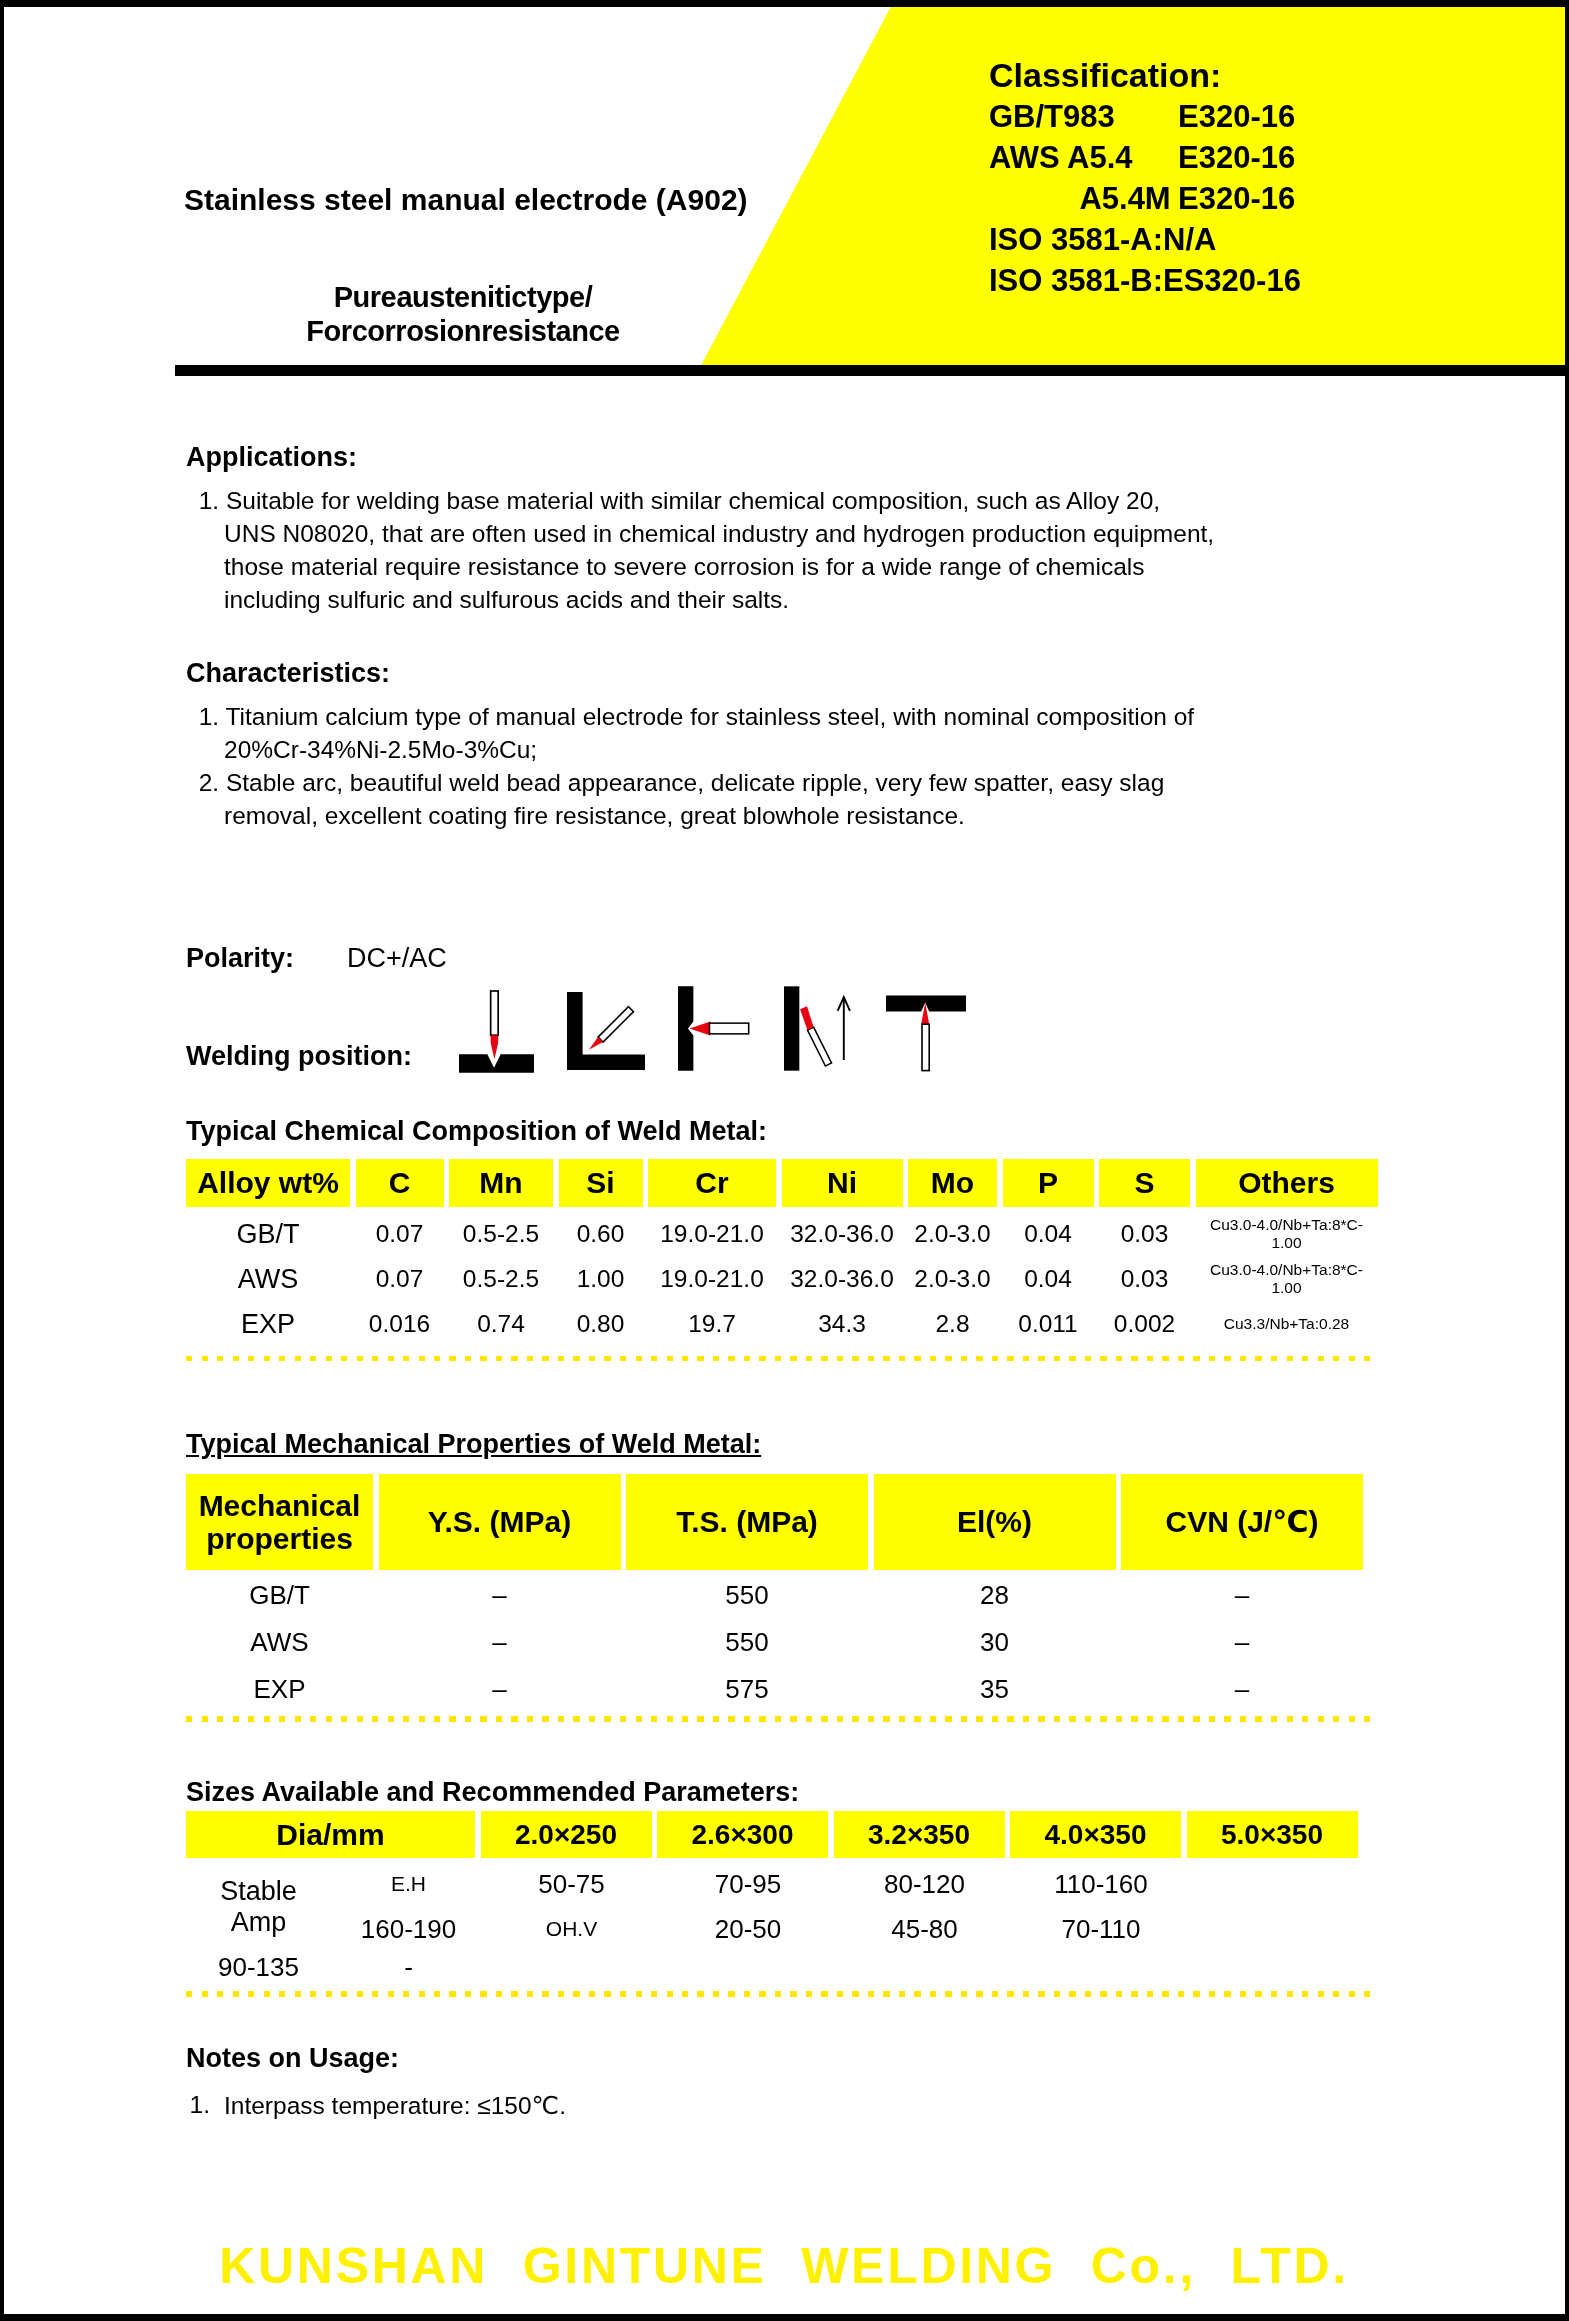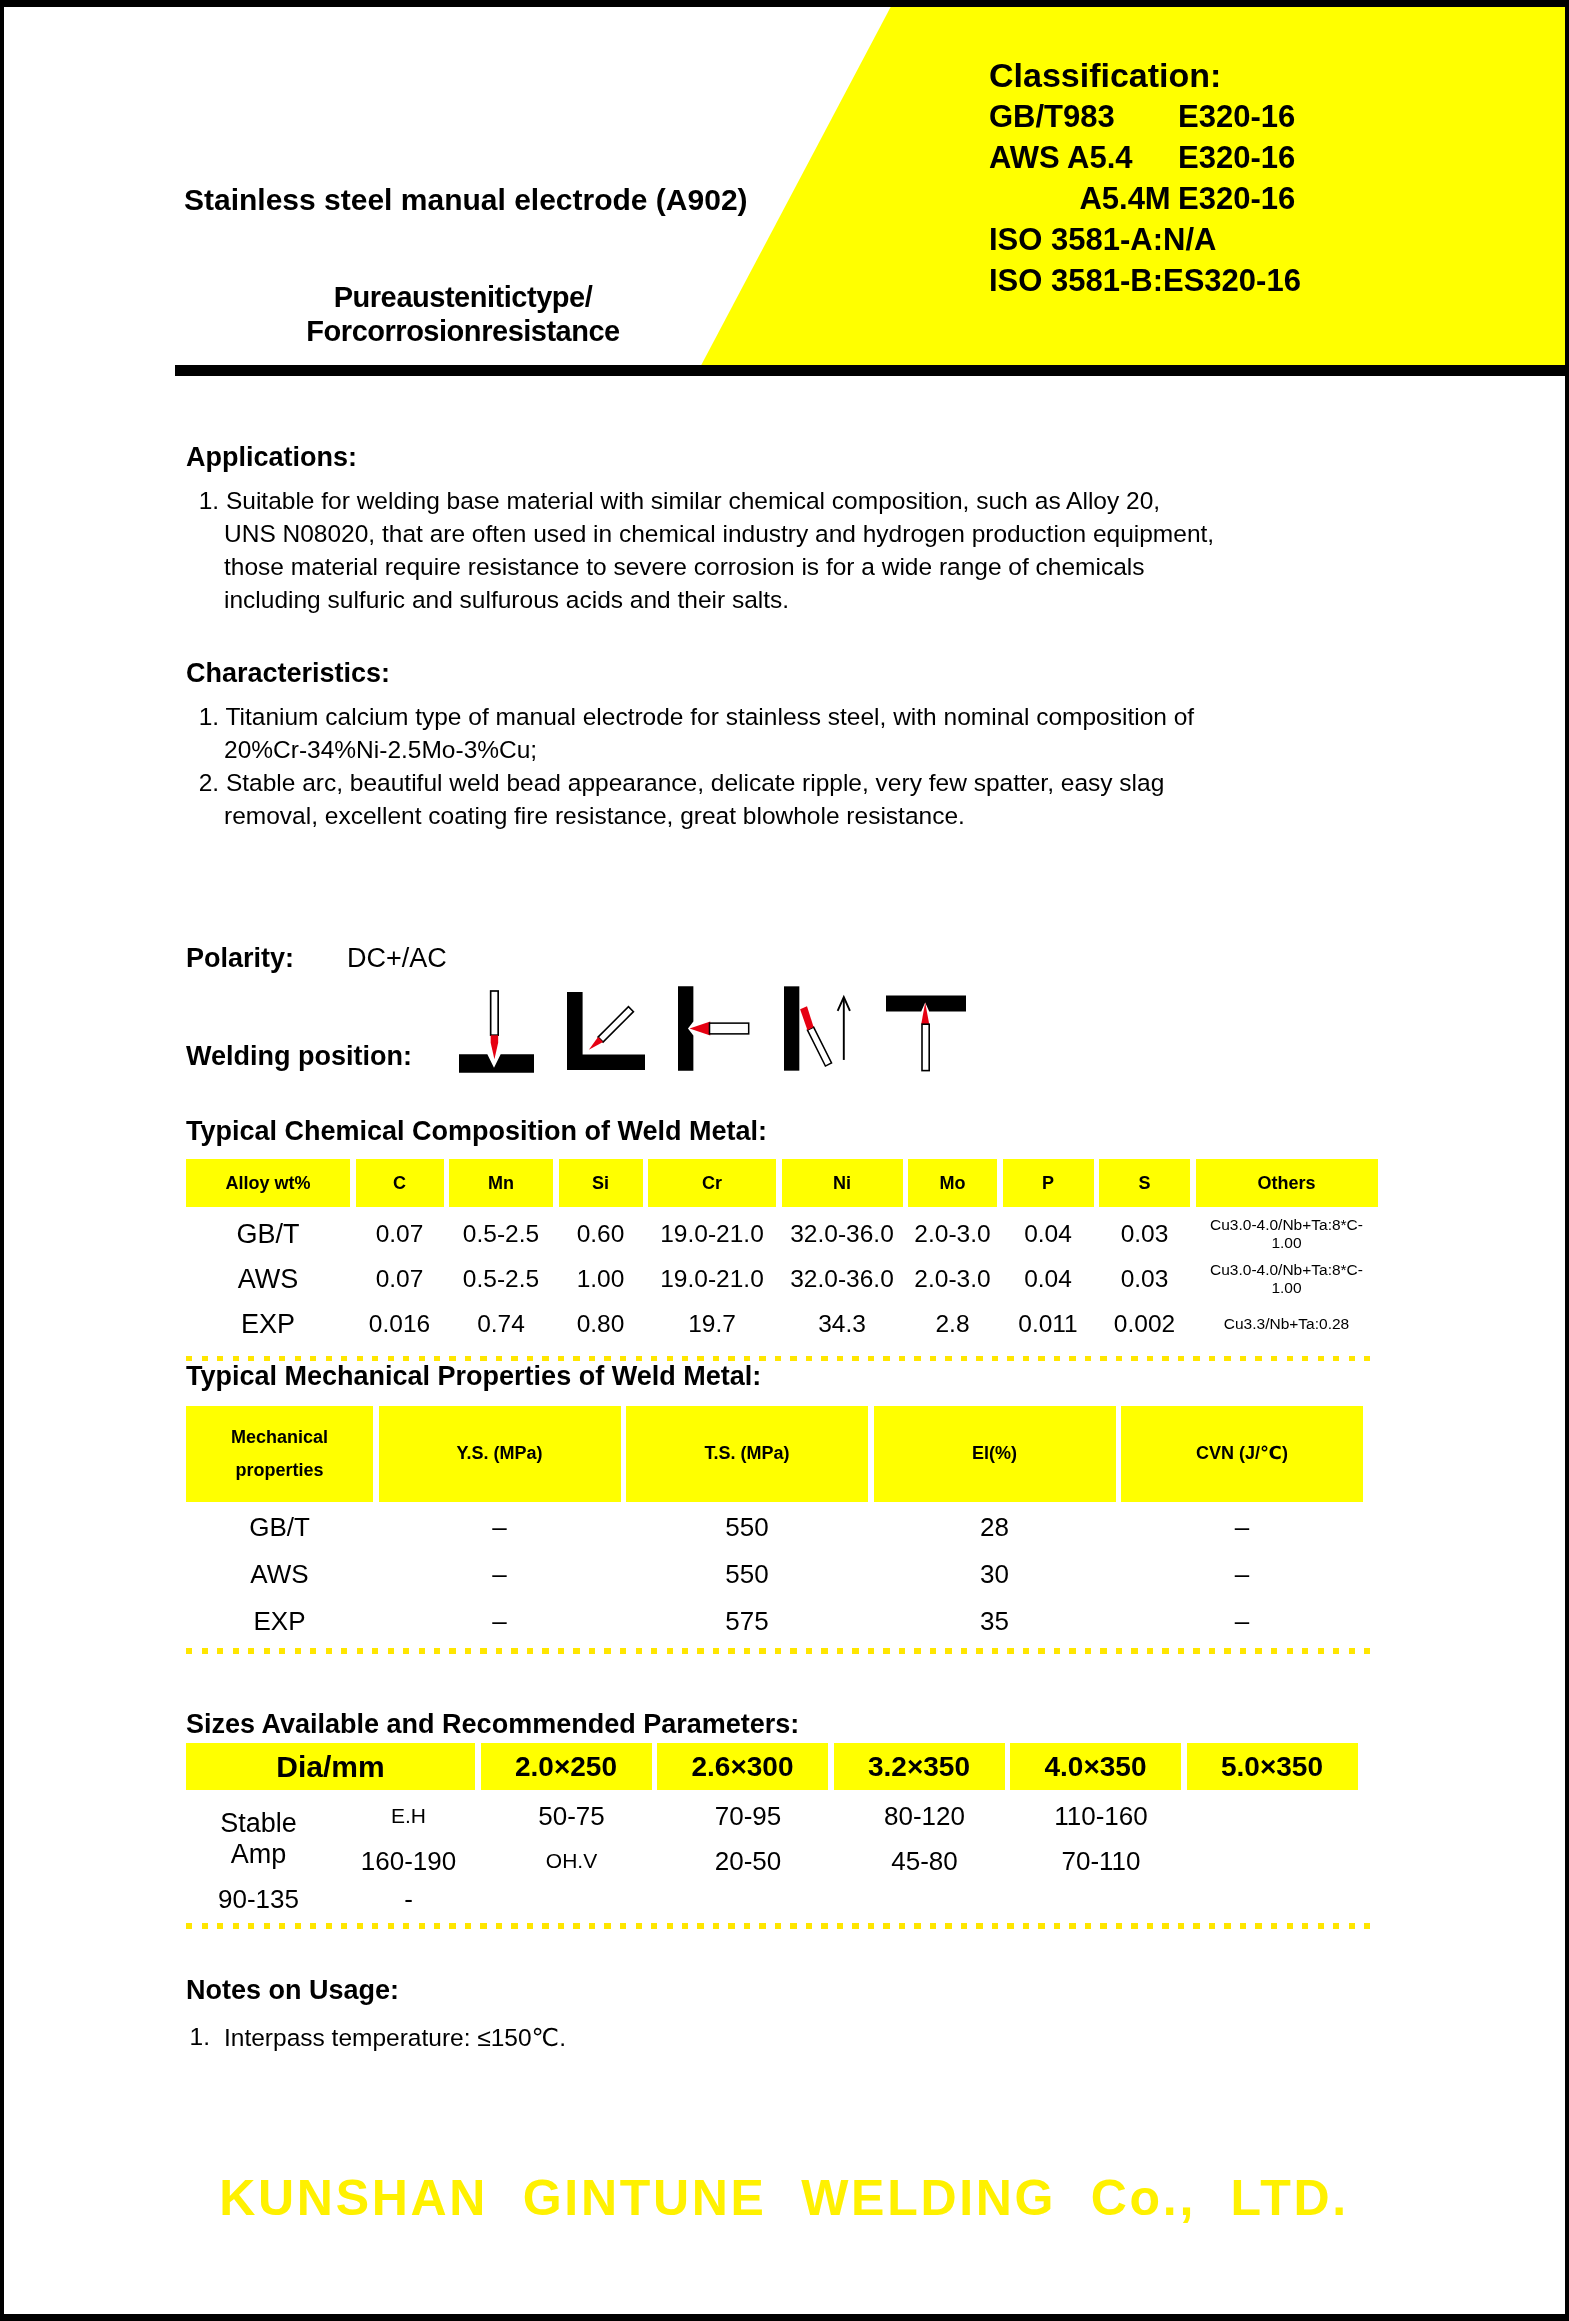--- a/index.html
+++ b/index.html
@@ -57,35 +57,35 @@
   .welding-label{font-size:27px;font-weight:700;line-height:31px;padding-bottom:1.8px;}
   .icon-strip{display:flex;align-items:flex-end;margin-left:47px;gap:33px;}
   .icon-strip svg{display:block;}
   
   .tbl-title{font-size:27px;font-weight:700;line-height:31px;}
   .chem-title{margin-top:43px;}
   .grid{display:grid;column-gap:5.5px;}
   .chem-grid{grid-template-columns:164px 88px 104px 84px 128px 121px 89px 91px 91px 182px;}
   .hdr-cell{
     background:#FFFF00;display:flex;align-items:center;justify-content:center;
-    font-size:18px;font-weight:700;text-align:center;
+    font-size:30px;font-weight:700;text-align:center;
   }
   .chem-head{margin-top:11.8px;}
   .chem-head .hdr-cell{height:48px;}
   .chem-body{margin-top:4.5px;}
   .chem-row{height:45px;align-items:center;}
   .cell{display:flex;align-items:center;justify-content:center;font-size:24.5px;text-align:center;}
   .cell.rowname{font-size:27px;}
   .cell.others{font-size:15.5px;}
   .dotline{
     height:5.5px;width:1184px;
     background:repeating-linear-gradient(90deg,#FFE600 0 6.4px,transparent 6.4px 15.5px);
   }
   .dot-1{margin-top:9px;}
-  .mech-title{}
+  .mech-title{margin-top:68px;text-decoration:underline;}
   .mech-grid{grid-template-columns:187px 242px 242px 242px 242px;}
   .mech-head{margin-top:13.6px;}
   .mech-head .hdr-cell{height:96px;line-height:33px;}
   .mech-head .hdr-cell.first{padding:0 7.3px;}
   .mech-body{margin-top:1.8px;}
   .mech-row{height:47px;align-items:center;}
   .mech-row .cell{font-size:26px;}
   .dot-2{margin-top:3.6px;}
   .sizes-title{margin-top:55px;}
   .sizes-grid{grid-template-columns:289px 171px 171px 171px 171px 171px;}

